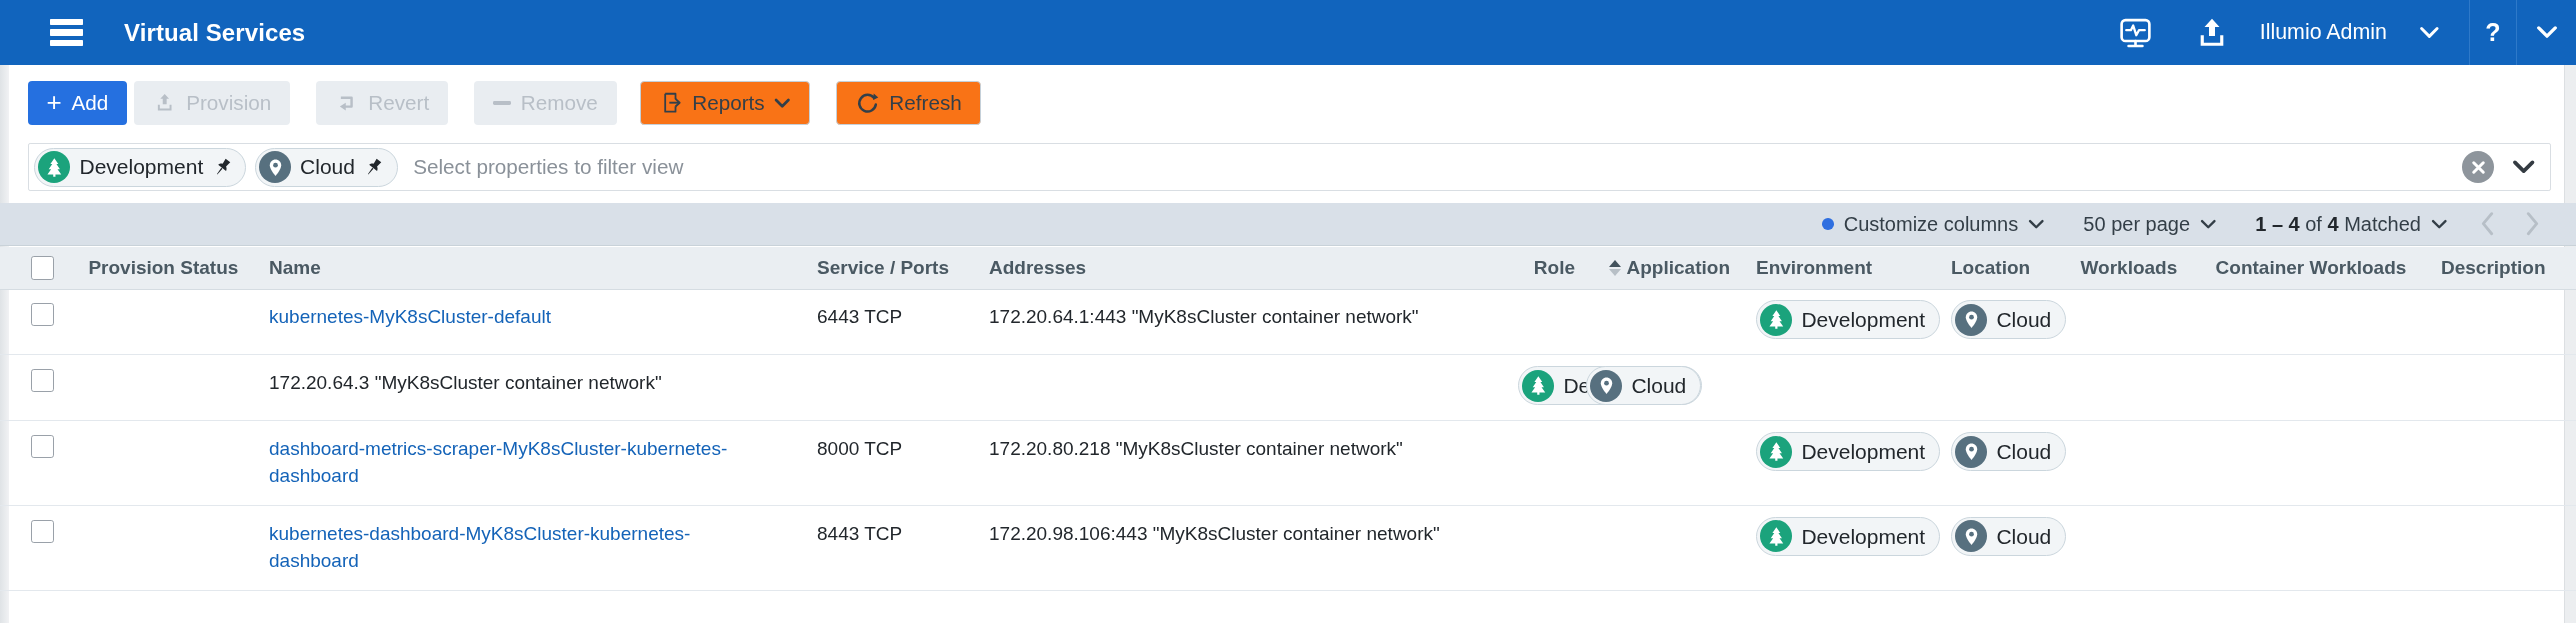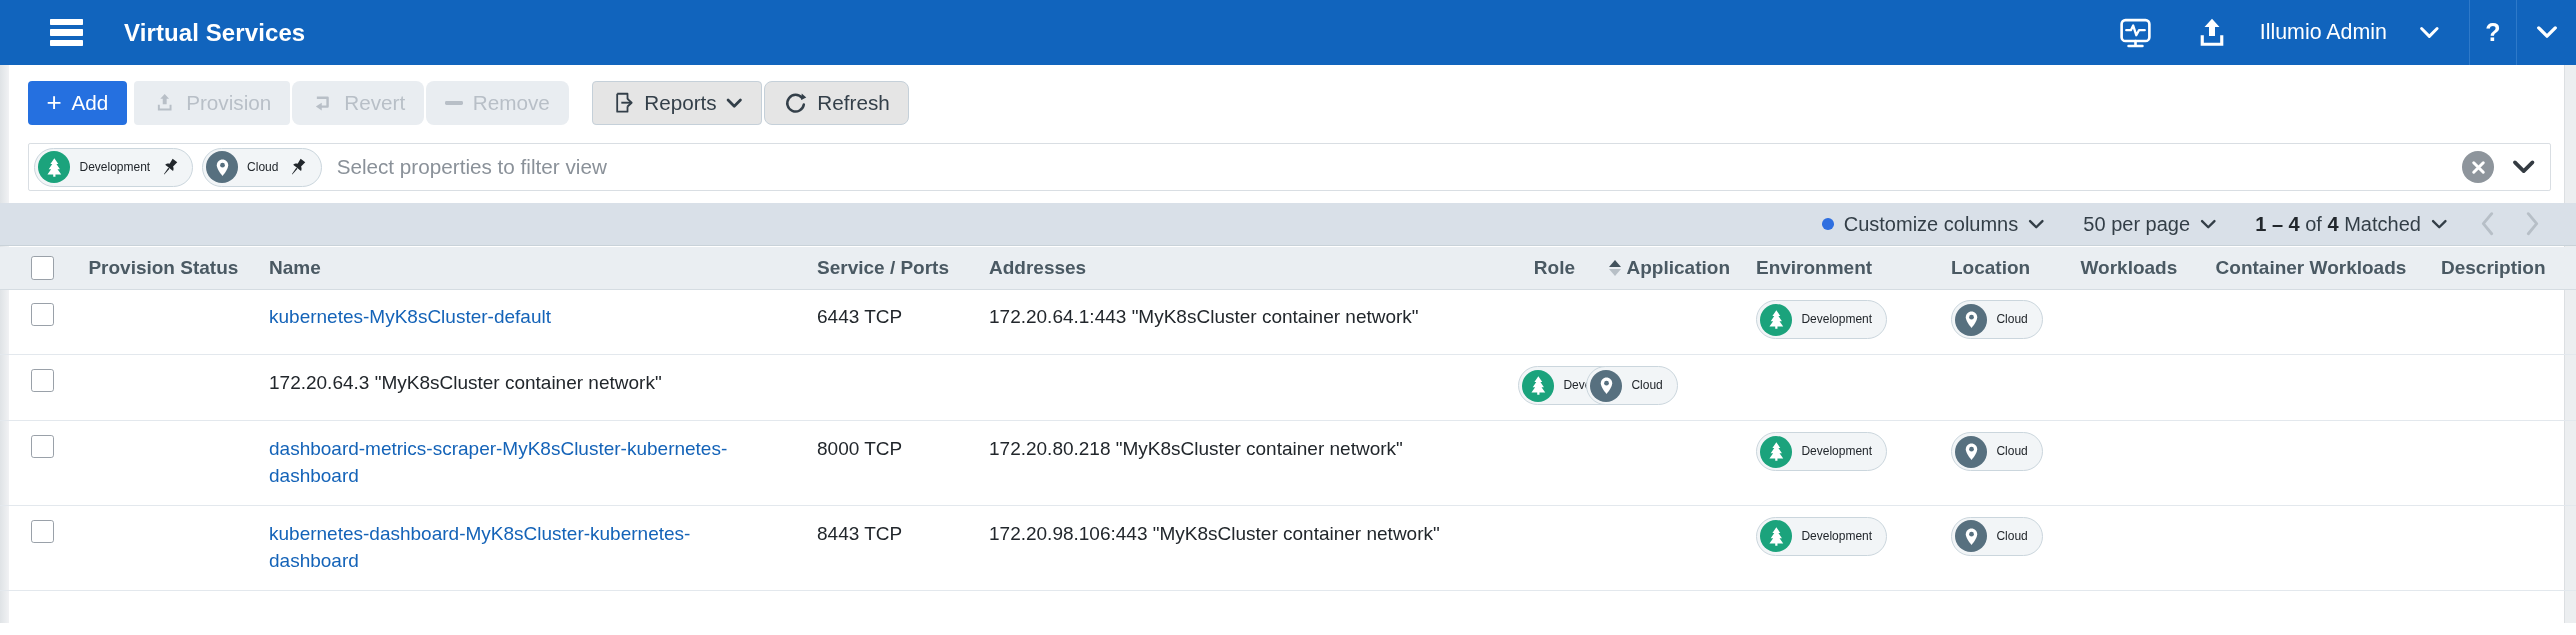--- a/index.html
+++ b/index.html
@@ -26,36 +26,36 @@
                 background:linear-gradient(to right,#dfe3e6,#f1f2f4); }
   .right-scrollbar { position:absolute; right:0; top:65px; width:11.7px; height:570px;
                      background:#eceef0; border-left:0.7px solid #dcdfe2; }
 
   
   .toolbar { position:absolute; left:27.6px; top:81px; display:flex; align-items:center; }
   .btn { height:44px; border-radius:4.1px; display:inline-flex; align-items:center; gap:9.6px;
          font-size:20.7px; padding:0 18px; cursor:pointer; border:0.7px solid transparent; white-space:nowrap; }
   .btn-primary { background:#2570e0; color:#fff; }
   .btn-disabled { background:#e9edf1; color:#b8bfc7; cursor:default; }
-  .btn-secondary { background:#e5e5e5; color:#333f49; border:0.7px solid #c5d0d9; }
-  .mlg { margin-left:2px;border-radius:8px; } .mlg2 { margin-left:23.4px; }
+  .btn-secondary { background:#f97316; color:#333f49; border:0.7px solid #c5d0d9; }
+  .mlg { margin-left:26px; } .mlg2 { margin-left:23.4px; }
   .btn .glyph { display:inline-flex; align-items:center; }
   .plus { font-size:26px; font-weight:400; line-height:0; margin-top:-2.1px; }
   .minus-bar { width:18px; height:4.1px; background:#b8bfc7; border-radius:1.4px; }
 
   
   .filterbar { position:absolute; left:27.6px; top:143px; width:2523px; height:48px; background:#fff;
                border:1.4px solid #d9dee3; border-radius:2.1px; display:flex; align-items:center; padding:0 13.8px 0 5.5px; }
   .pill { display:inline-flex; align-items:center; background:#f2f5f7; border:1.4px solid #cbd6dd;
           border-radius:20px; height:39px; padding:0 13.8px 0 3.4px; gap:9px; cursor:pointer; }
   .pill + .pill { margin-left:8.3px; }
   .pill-circle { width:32px; height:32px; border-radius:50%; display:flex; align-items:center; justify-content:center; flex:0 0 32px; }
   .pill-circle.env { background:#1ba37c; }
   .pill-circle.loc { background:#57707f; }
-  .pill-label { font-size:12px; color:#22272c; }
+  .pill-label { font-size:21px; color:#22272c; }
   .pin-glyph { display:inline-flex; margin-left:1.4px; }
   .filter-placeholder { color:#8a9199; font-size:20.7px; margin-left:15px; }
   .filter-right { margin-left:auto; display:flex; align-items:center; gap:18px; }
   .clear-circle { width:32px; height:32px; border-radius:50%; background:#8e959c; display:flex;
                   align-items:center; justify-content:center; cursor:pointer; }
 
   
   .controls { position:absolute; left:0; top:203px; width:2576px; height:43px; background:#d9e0e8;
               border-bottom:0.7px solid #c9d2d9; display:flex; align-items:center; justify-content:flex-end;
               padding-right:36px; font-size:20px; color:#333e47; }

